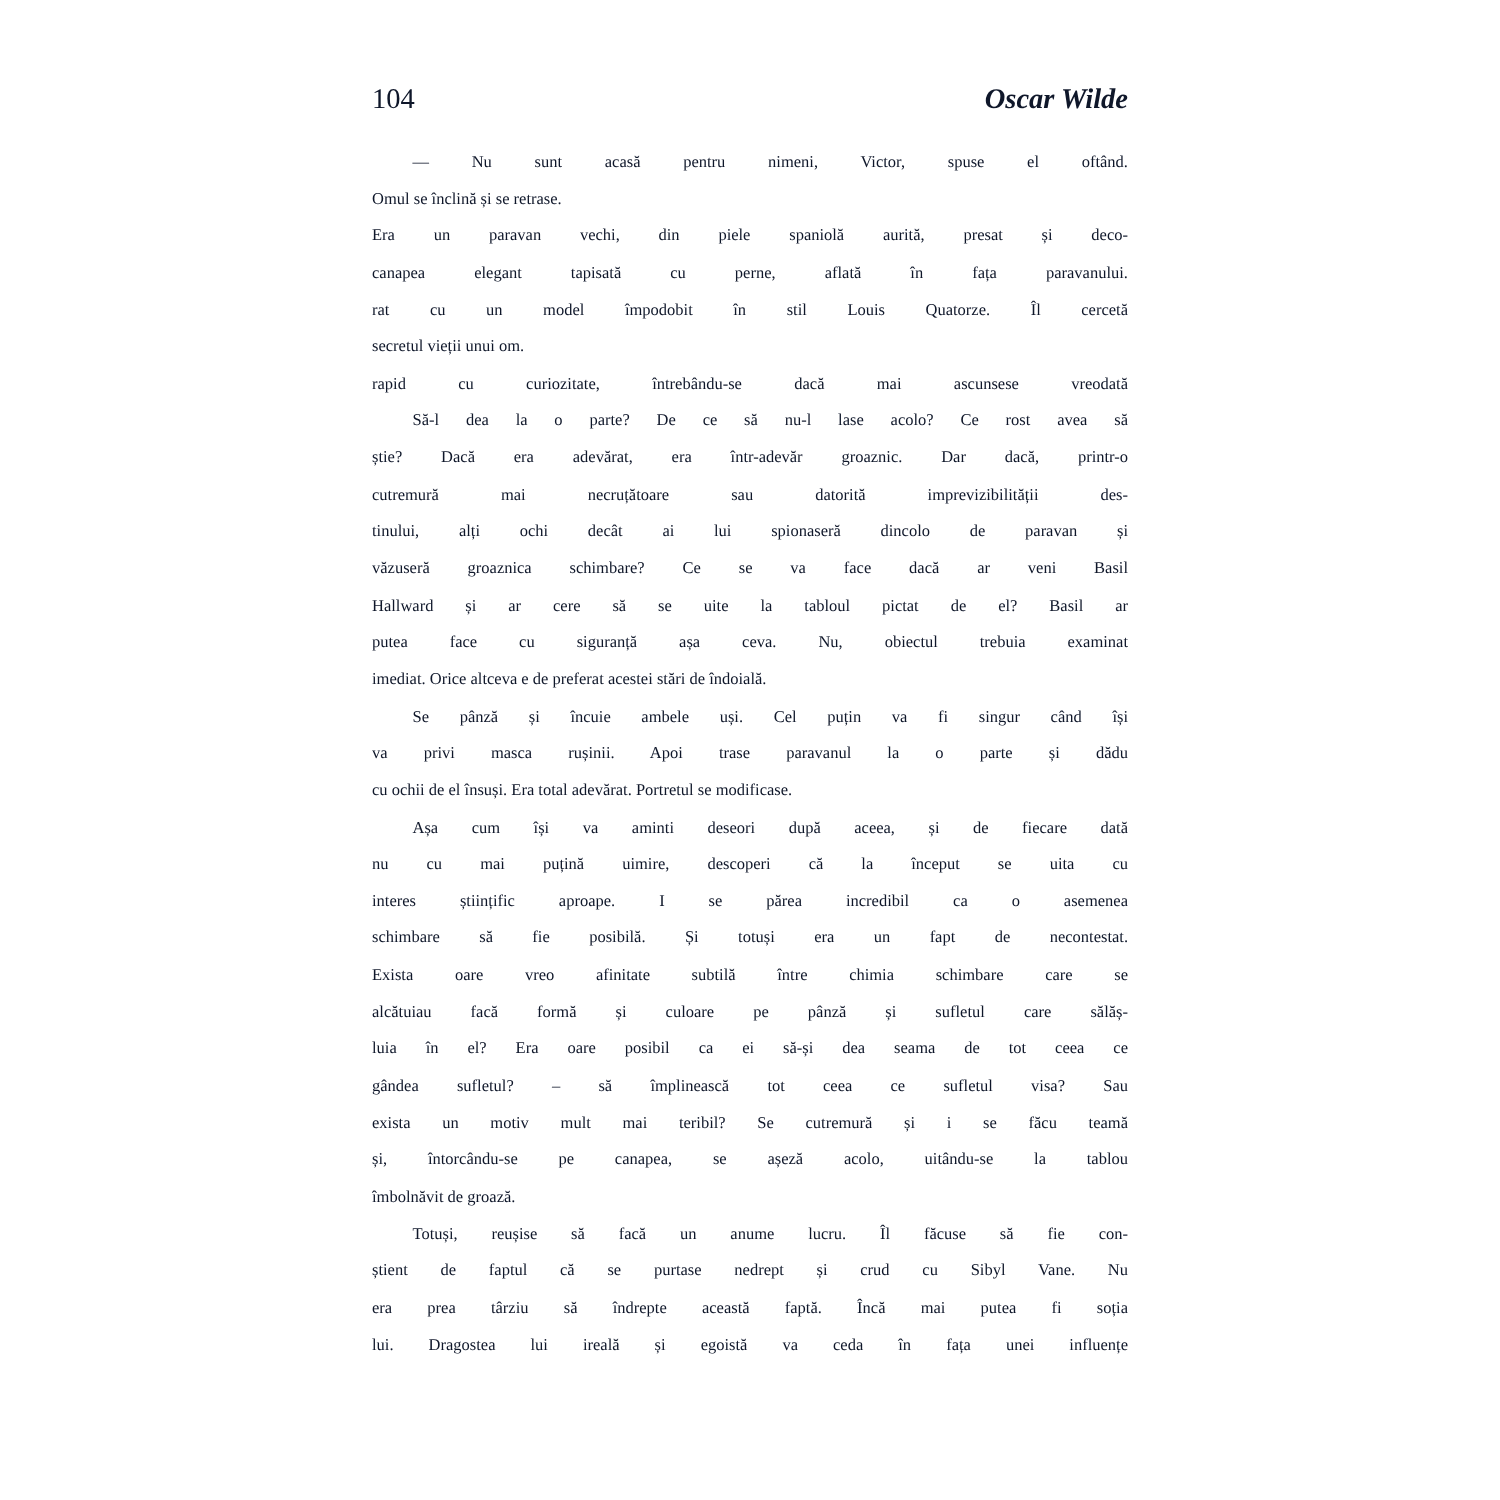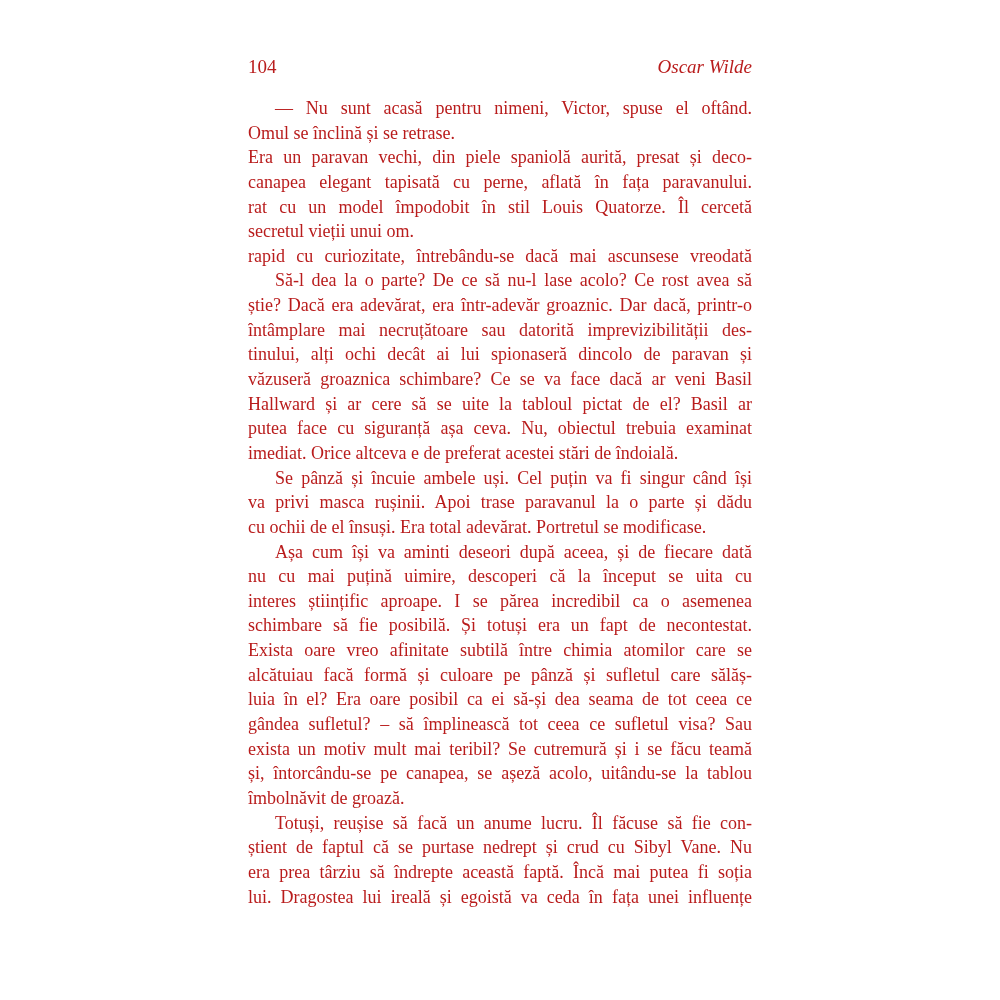--- a/index.html
+++ b/index.html
@@ -7,41 +7,42 @@
     padding: 0;
     background: #ffffff;
   }
   .canvas {
     position: relative;
     width: 1000px;
     height: 1000px;
     background: #ffffff;
     overflow: hidden;
     font-family: "Liberation Serif", "DejaVu Serif", serif;
-    color: #b91c1c;
+    color: #0f172a;
   }
   .page-block {
     position: absolute;
     left: 248px;
     top: 54px;
     width: 504px;
   }
   .running-head {
     display: flex;
     justify-content: space-between;
     align-items: baseline;
     font-size: 19px;
     line-height: 26px;
     margin-bottom: 16px;
   }
   .running-head .author {
     font-style: italic;
+    font-weight: bold;
   }
   .body-text {
-    font-size: 18px;
+    font-size: 11px;
   }
   .paragraph {
     margin: 0;
   }
   .line {
     line-height: 24.65px;
     height: 24.65px;
     text-align: justify;
     text-align-last: justify;
     white-space: normal;
@@ -72,38 +73,38 @@
         <div class="paragraph">
           <div class="line">Era un paravan vechi, din piele spaniolă aurită, presat și deco-</div>
           <div class="line">canapea elegant tapisată cu perne, aflată în fața paravanului.</div>
           <div class="line">rat cu un model împodobit în stil Louis Quatorze. Îl cercetă</div>
           <div class="line last">secretul vieții unui om.</div>
           <div class="line">rapid cu curiozitate, întrebându-se dacă mai ascunsese vreodată</div>
         </div>
         <div class="paragraph">
           <div class="line indent">Să-l dea la o parte? De ce să nu-l lase acolo? Ce rost avea să</div>
           <div class="line">știe? Dacă era adevărat, era într-adevăr groaznic. Dar dacă, printr-o</div>
-          <div class="line">întâmplare mai necruțătoare sau datorită imprevizibilității des-</div>
+          <div class="line">cutremură mai necruțătoare sau datorită imprevizibilității des-</div>
           <div class="line">tinului, alți ochi decât ai lui spionaseră dincolo de paravan și</div>
           <div class="line">văzuseră groaznica schimbare? Ce se va face dacă ar veni Basil</div>
           <div class="line">Hallward și ar cere să se uite la tabloul pictat de el? Basil ar</div>
           <div class="line">putea face cu siguranță așa ceva. Nu, obiectul trebuia examinat</div>
           <div class="line last">imediat. Orice altceva e de preferat acestei stări de îndoială.</div>
         </div>
         <div class="paragraph">
           <div class="line indent">Se pânză și încuie ambele uși. Cel puțin va fi singur când își</div>
           <div class="line">va privi masca rușinii. Apoi trase paravanul la o parte și dădu</div>
           <div class="line last">cu ochii de el însuși. Era total adevărat. Portretul se modificase.</div>
         </div>
         <div class="paragraph">
           <div class="line indent">Așa cum își va aminti deseori după aceea, și de fiecare dată</div>
           <div class="line">nu cu mai puțină uimire, descoperi că la început se uita cu</div>
           <div class="line">interes științific aproape. I se părea incredibil ca o asemenea</div>
           <div class="line">schimbare să fie posibilă. Și totuși era un fapt de necontestat.</div>
-          <div class="line">Exista oare vreo afinitate subtilă între chimia atomilor care se</div>
+          <div class="line">Exista oare vreo afinitate subtilă între chimia schimbare care se</div>
           <div class="line">alcătuiau facă formă și culoare pe pânză și sufletul care sălăș-</div>
           <div class="line">luia în el? Era oare posibil ca ei să-și dea seama de tot ceea ce</div>
           <div class="line">gândea sufletul? – să împlinească tot ceea ce sufletul visa? Sau</div>
           <div class="line">exista un motiv mult mai teribil? Se cutremură și i se făcu teamă</div>
           <div class="line">și, întorcându-se pe canapea, se așeză acolo, uitându-se la tablou</div>
           <div class="line last">îmbolnăvit de groază.</div>
         </div>
         <div class="paragraph">
           <div class="line indent">Totuși, reușise să facă un anume lucru. Îl făcuse să fie con-</div>
           <div class="line">știent de faptul că se purtase nedrept și crud cu Sibyl Vane. Nu</div>

